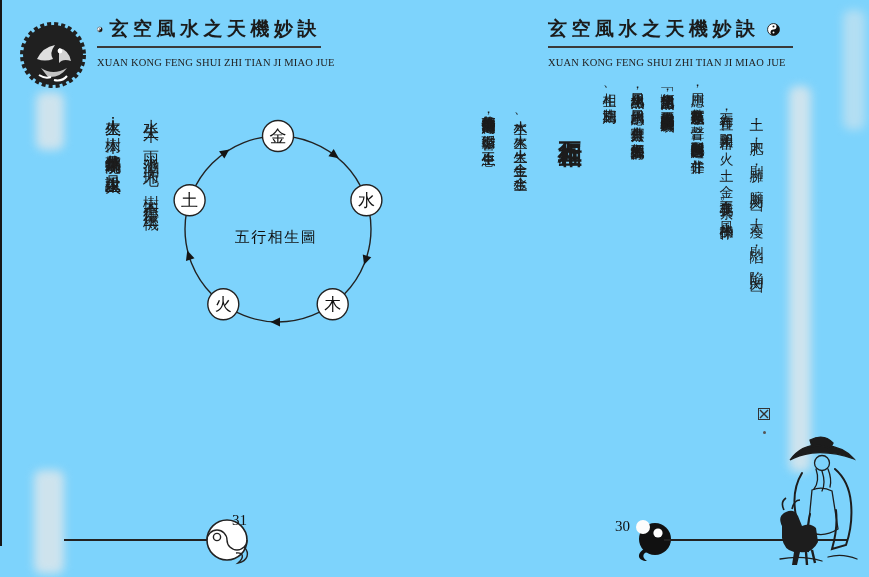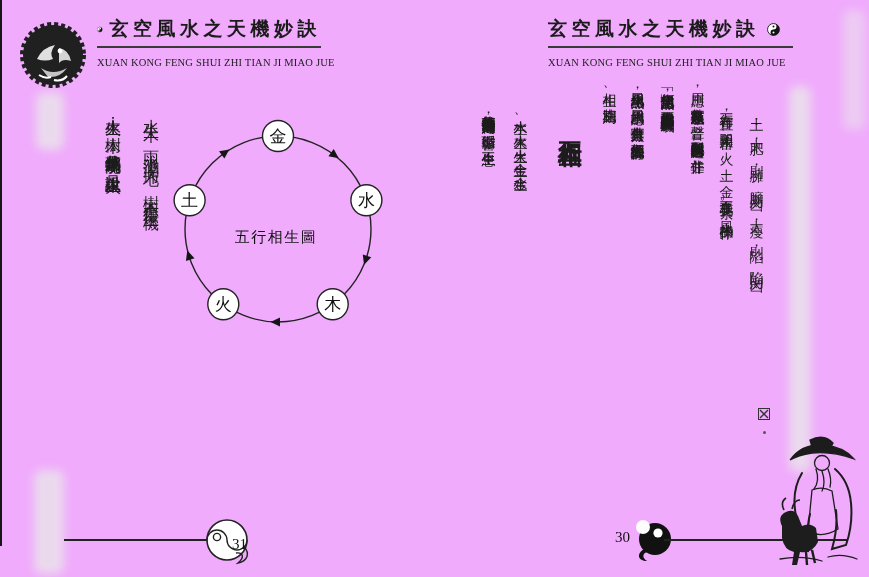--- a/index.html
+++ b/index.html
@@ -1,16 +1,16 @@
 <!DOCTYPE html>
 <html><head>
 <meta charset="utf-8">
 <style>
   html,body{margin:0;padding:0;background:#fff;}
-  #page{position:relative;width:869px;height:577px;background:#f0abfc;overflow:hidden;
+  #page{position:relative;width:869px;height:577px;background:#7dd3fc;overflow:hidden;
         font-family:"Liberation Serif","DejaVu Serif",serif;color:#1b1b1b;}
 
   .abs{position:absolute;}
 
   
   .left-border{left:0;top:0;width:2px;height:546px;background:#161616;}
   .smudge{background:#e9e9e9;filter:blur(5px);opacity:.75;border-radius:8px;}
 
   
   .page-header{top:16px;}
@@ -126,23 +126,23 @@
   <div class="vtext rp" style="left:513px;top:110px;letter-spacing:0;">水生木、木生火、火生土、土生金、金生水。</div>
   <div class="vtext rp" style="left:481px;top:104px;">萬物都是依循這些自然法則運行，循環影響，生生不息。</div>
 
   <div class="abs rule" style="left:64px;top:539px;width:143px;"></div>
   <svg class="abs" style="left:203px;top:517px;" width="50" height="50" viewBox="0 0 50 50">
     <circle cx="24" cy="23" r="20" fill="#fff" stroke="#222" stroke-width="1.6"></circle>
     <path d="M4,23 A10,10 0 0,1 24,23 A10,10 0 0,0 44,23" fill="none" stroke="#222" stroke-width="1.4"></path>
     <circle cx="14" cy="20" r="3.6" fill="#fff" stroke="#222" stroke-width="1.4"></circle>
     <path d="M41,30 C47,36 45,44 35,46 C42,40 40,35 33,36" fill="none" stroke="#222" stroke-width="1.4"></path>
   </svg>
-  <div class="abs pagenum" style="left:232px;top:536px;">31</div>
+  <div class="abs pagenum" style="left:232px;top:512px;">31</div>
 
-  <div class="abs pagenum" style="left:615px;top:529px;">30</div>
+  <div class="abs pagenum" style="left:615px;top:518px;">30</div>
   <svg class="abs" style="left:632px;top:516px;" width="46" height="50" viewBox="0 0 46 50">
     <circle cx="23" cy="23" r="16" fill="#111"></circle>
     <circle cx="11" cy="11" r="7" fill="#fdfdfc"></circle>
     <circle cx="26" cy="17" r="4.6" fill="#fff"></circle>
     <path d="M12,33 C4,38 6,45 15,45 C9,41 11,36 17,36 Z" fill="#111"></path>
   </svg>
   <div class="abs rule" style="left:664px;top:539px;width:183px;"></div>
 
   <div class="abs" style="left:758px;top:408px;width:10px;height:10px;border:1.5px solid #333;">
     <svg width="10" height="10" viewBox="0 0 10 10">

